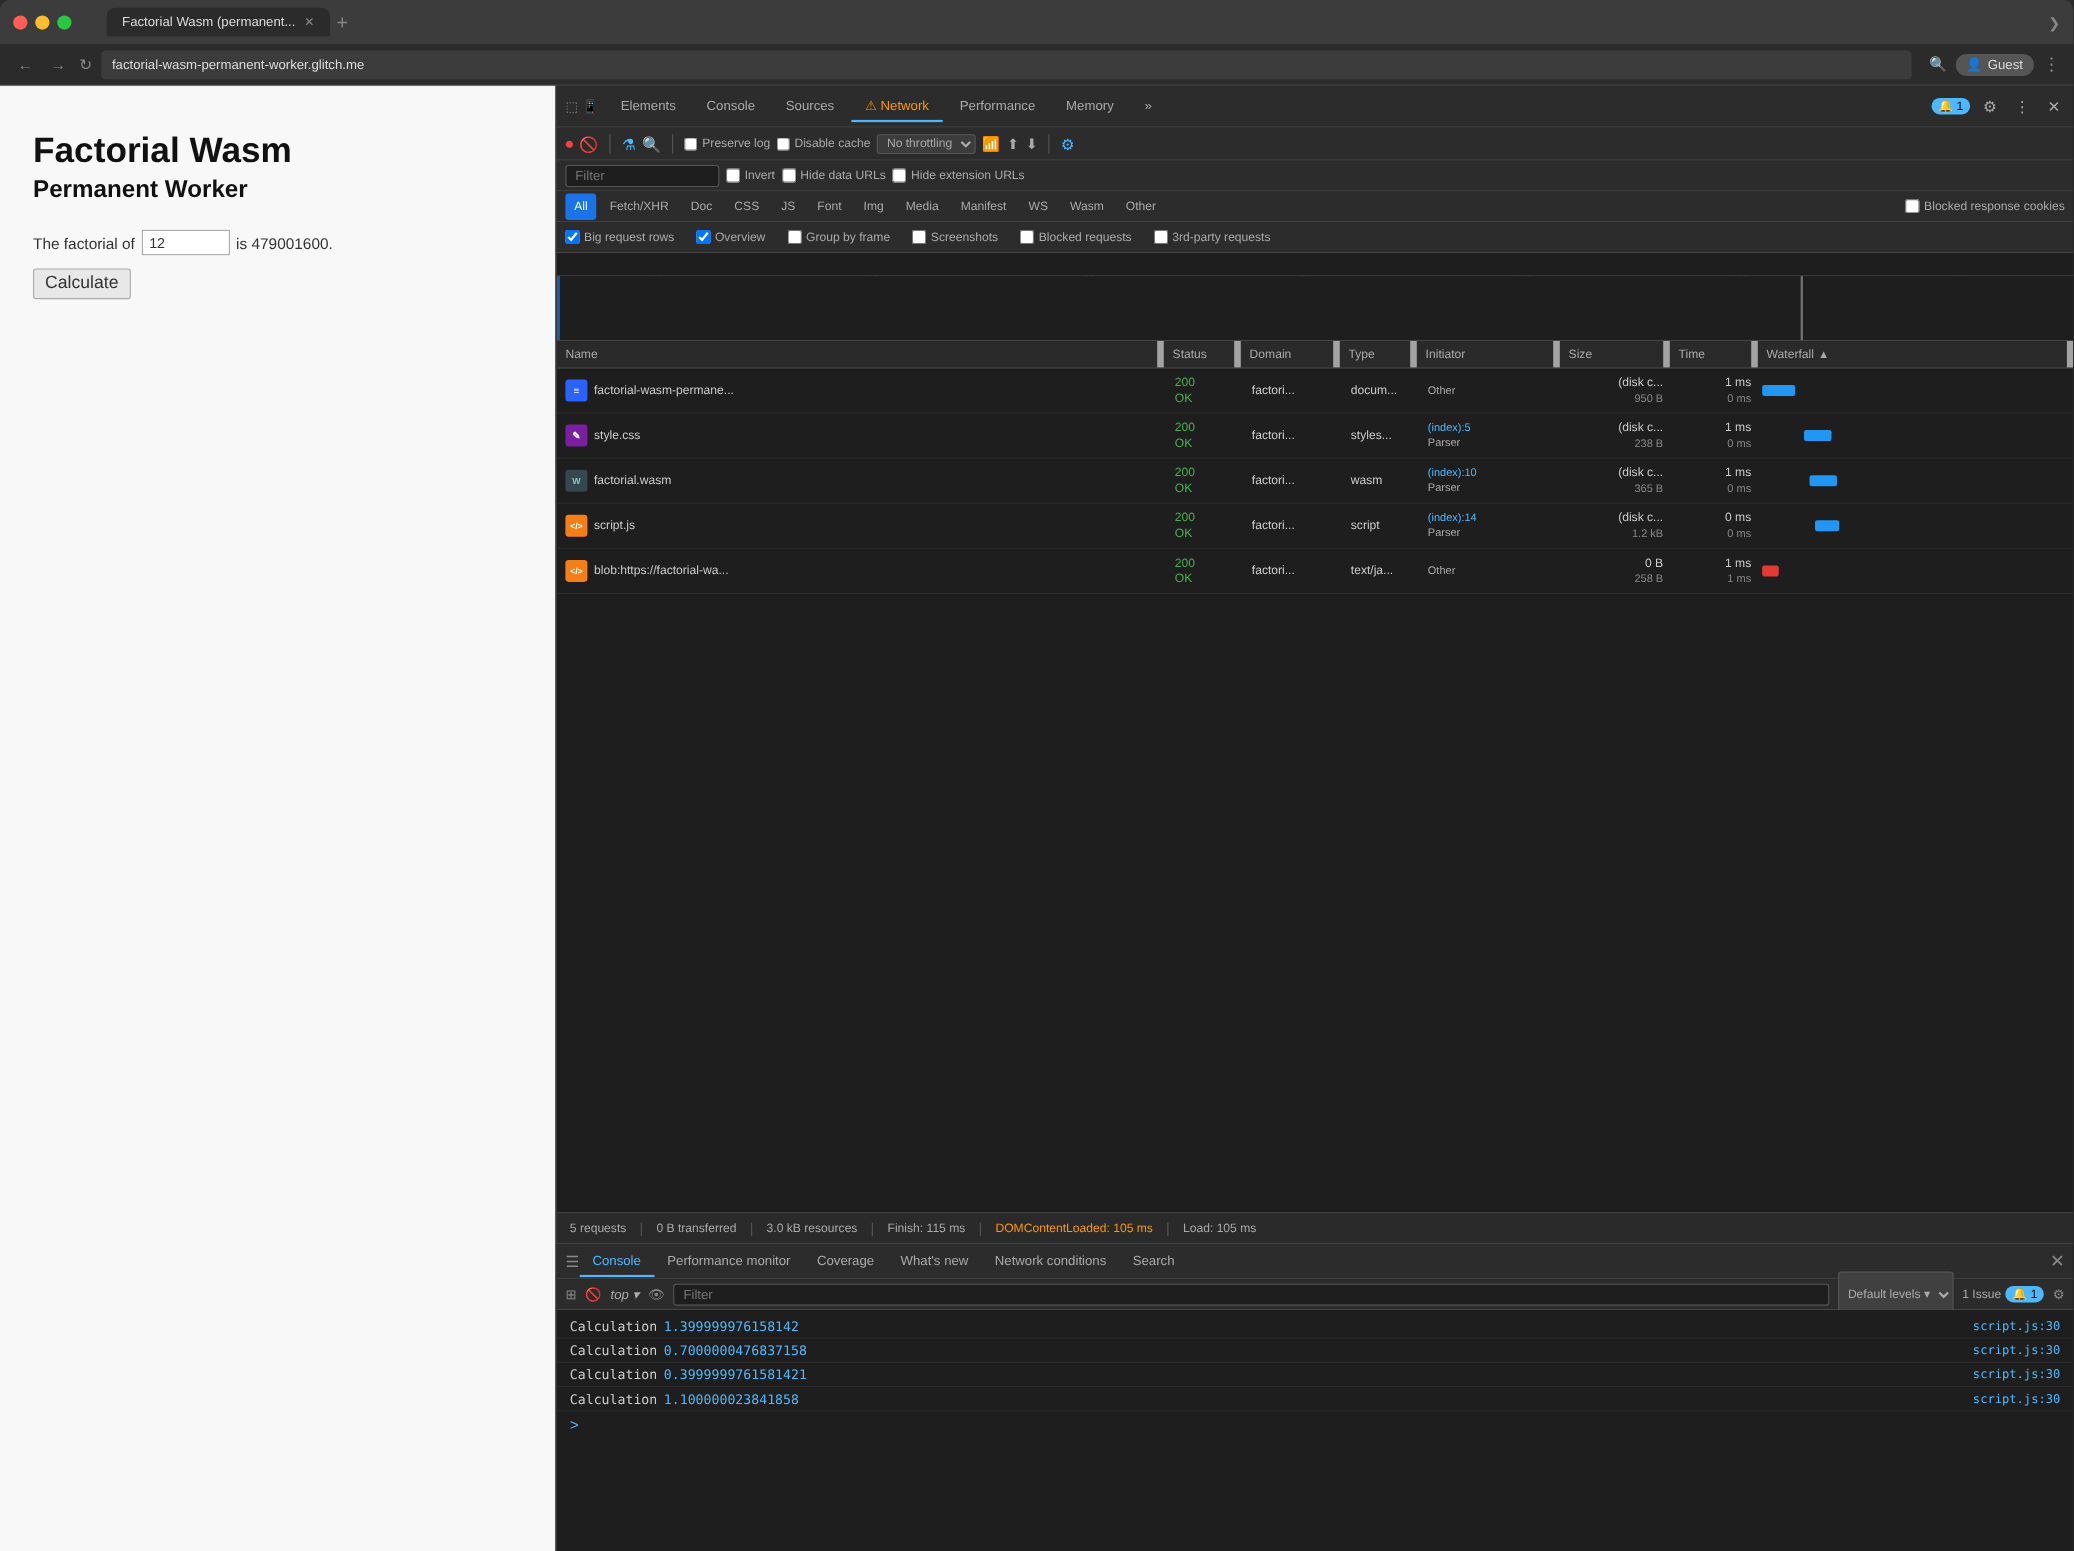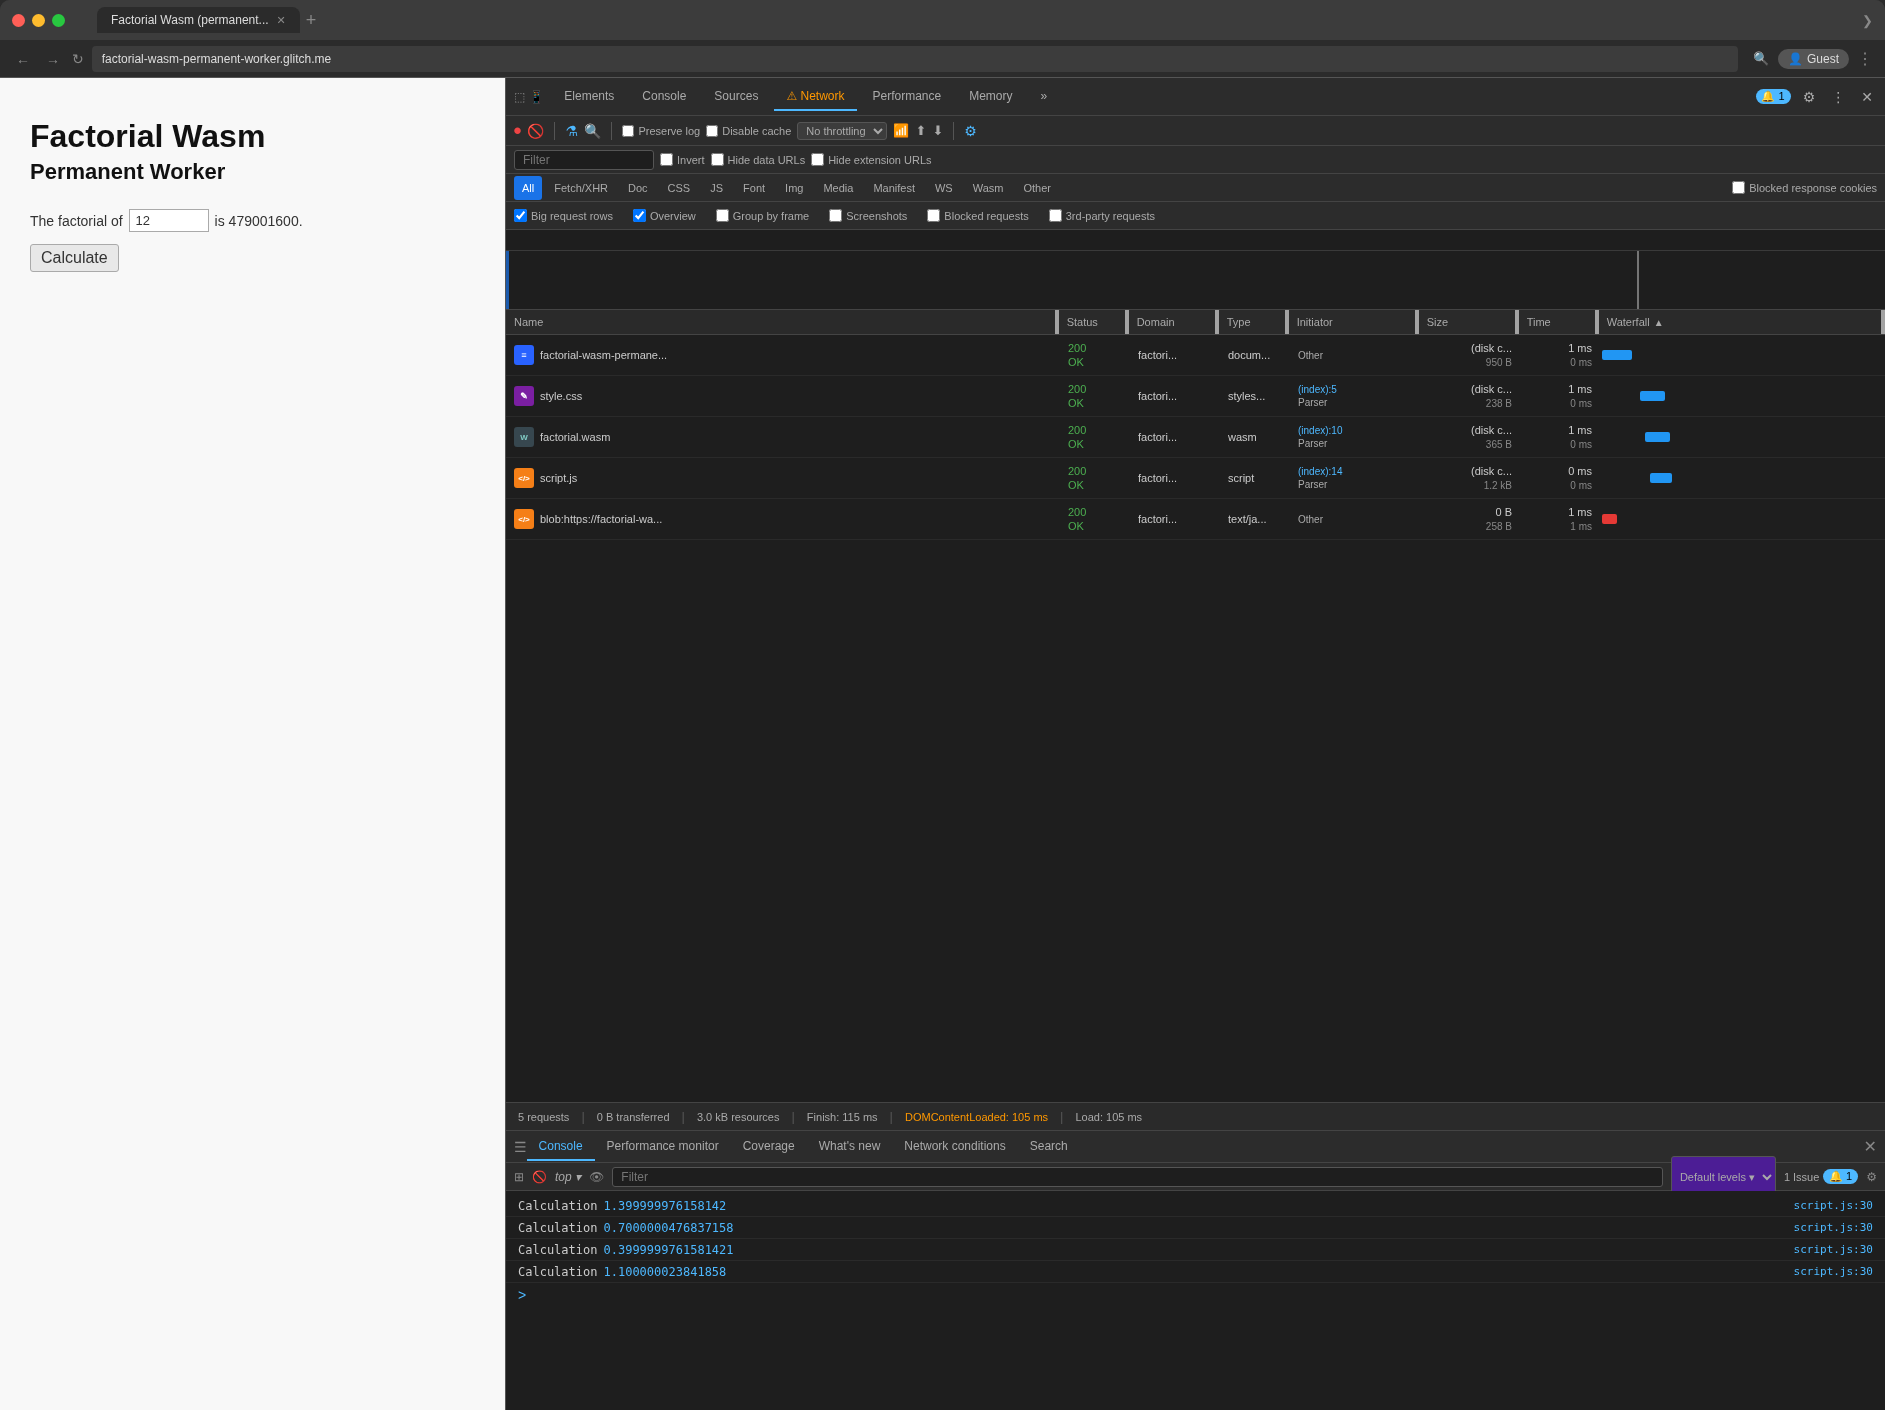--- a/index.html
+++ b/index.html
@@ -434,21 +434,21 @@
       border-bottom: 1px solid #444;
       position: sticky;
       top: 0;
       z-index: 10;
     }
 
     .th {
       padding: 6px 8px;
       font-size: 11px;
       color: #aaa;
-      border-right: 4px solid #a3a3a3;
+      border-right: 6px solid #a3a3a3;
       cursor: pointer;
       user-select: none;
     }
 
     .th-name { flex: 2; min-width: 180px; }
     .th-status { width: 70px; }
     .th-domain { width: 90px; }
     .th-type { width: 70px; }
     .th-initiator { width: 130px; }
     .th-size { width: 100px; }
@@ -610,21 +610,21 @@
       border: 1px solid #555;
       color: #ddd;
       padding: 2px 8px;
       font-size: 12px;
       flex: 1;
       height: 20px;
       border-radius: 3px;
     }
 
     .level-select {
-      background: #4c1d95;
+      background: #404040;
       border: 1px solid #555;
       color: #aaa;
       font-size: 11px;
       padding: 13px 4px;
       border-radius: 3px;
     }
 
     .issues-btn {
       color: #aaa;
       font-size: 11px;

